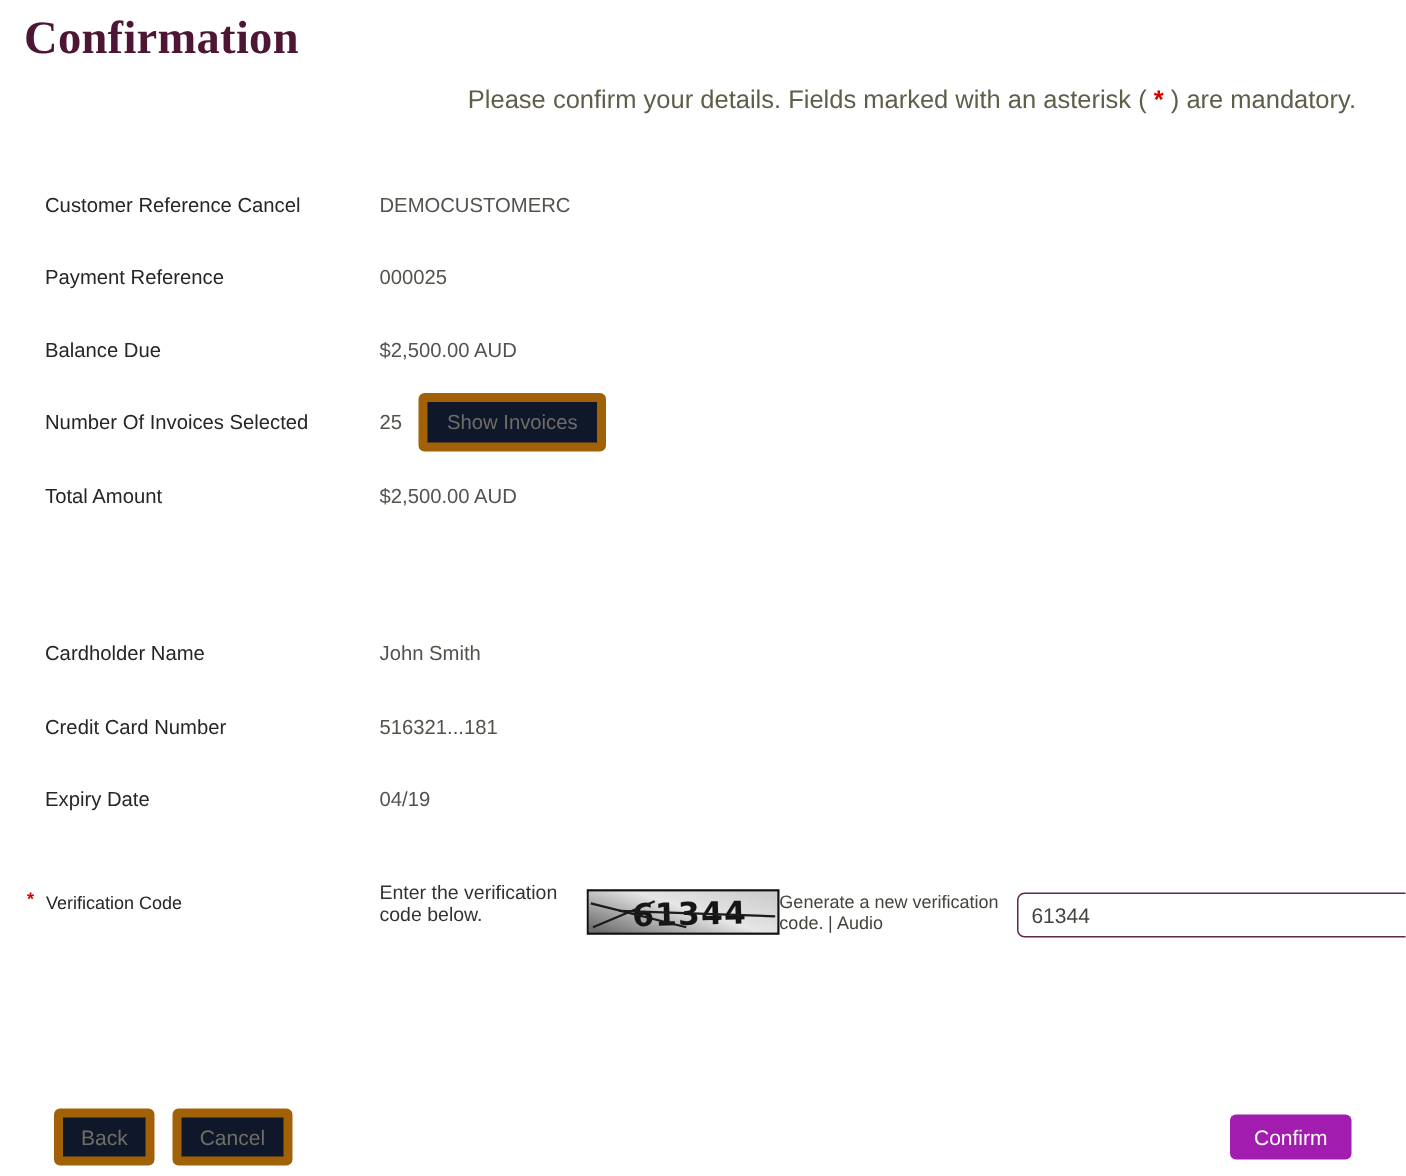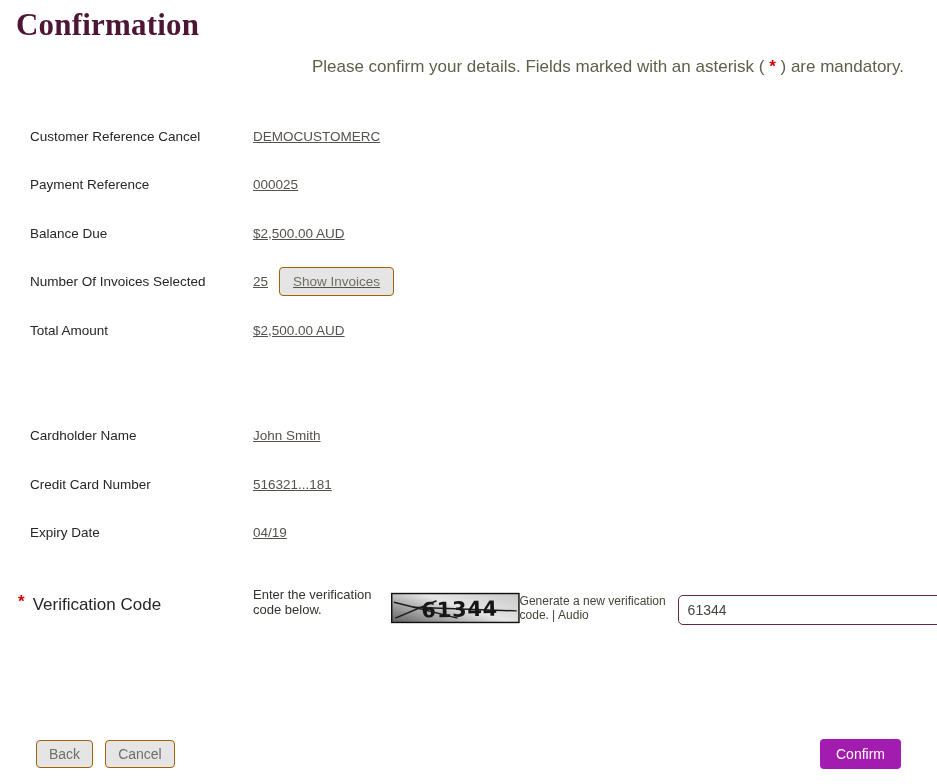--- a/index.html
+++ b/index.html
@@ -41,49 +41,48 @@
     width: 223px;
     flex: 0 0 223px;
     font-size: 13.5px;
     color: #262626;
   }
   .row-value {
     font-size: 13.5px;
     color: #55524e;
     display: flex;
     align-items: center;
-    text-decoration: underline;
   }
   .section-2 { margin-top: 57px; }
 
   .btn {
     font-family: "Liberation Sans", sans-serif;
     font-size: 13.5px;
     border-radius: 4px;
     cursor: pointer;
   }
   .btn-light {
-    background: #e5e5e5;
-    border: 1px solid #a16207;
+    background: #0f172a;
+    border: 6px solid #a16207;
     color: #6f6e66;
     padding: 6px 13px;
   }
   .show-invoices { margin-left: 11px; }
 
   
   .verify-row {
     display: flex;
     align-items: flex-start;
     margin-top: 30px;
   }
   .verify-label-cell {
     width: 223px;
     flex: 0 0 223px;
     padding-top: 8px;
-    font-size: 17px;
+    font-size: 12px;
     color: #262626;
   }
   .verify-label-cell .req-star {
     position: relative;
     top: -3px;
     left: -8px;
     margin-left: -4px;
   }
   .verify-stack { display: flex; flex-direction: row; }
   .captcha-instruction {

